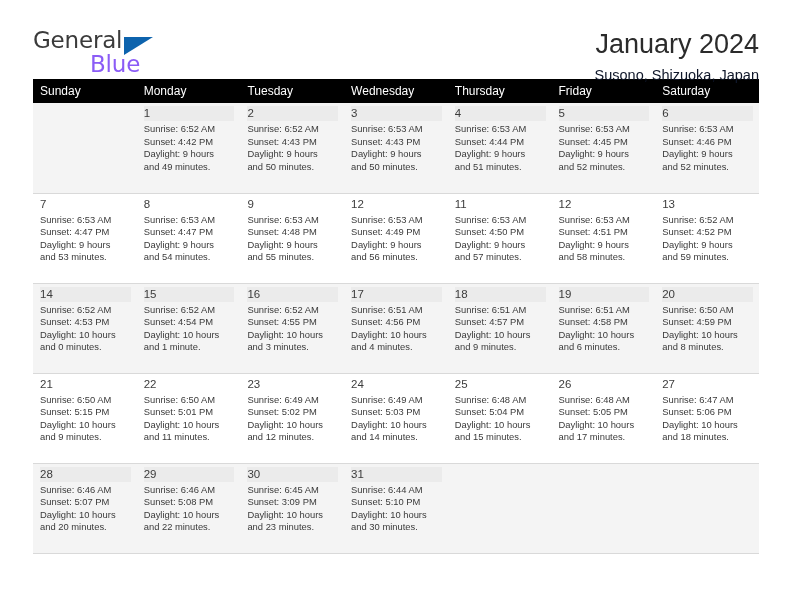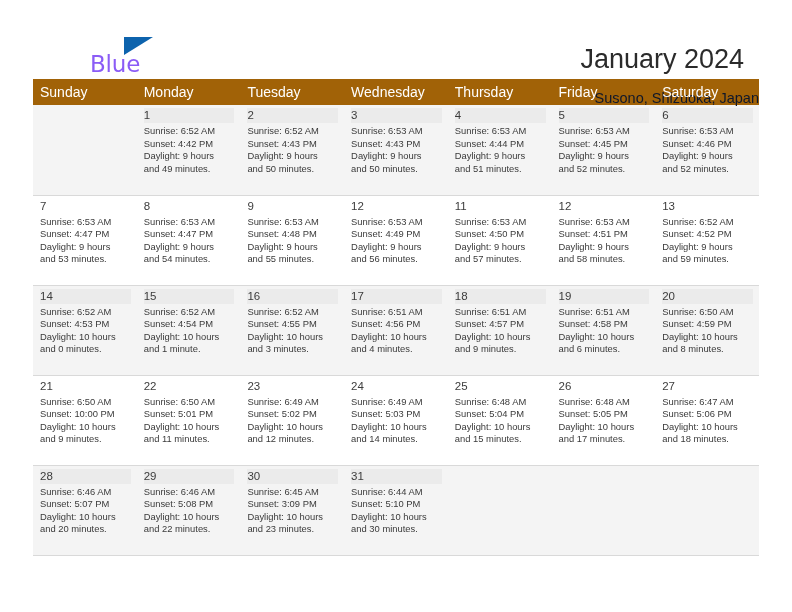--- a/index.html
+++ b/index.html
@@ -68,42 +68,42 @@
 
   .titles {
     text-align: right;
     padding-top: 2px;
   }
   .cal-title {
     font-size: 27px;
     color: #2b2b2b;
     line-height: 1.15;
     font-weight: normal;
-    margin: 15px;
+    margin: 0;
     font-family: "Liberation Sans", sans-serif;
   }
   .cal-subtitle {
     font-size: 14.5px;
     color: #0f172a;
     margin: 7px 0 0 0;
     font-weight: normal;
     font-family: "Liberation Sans", sans-serif;
   }
 
   
   .calendar {
     width: 726px;
     border-collapse: collapse;
     table-layout: fixed;
     margin-top: 7px;
   }
   .calendar th {
-    background: #a16207;
+    background: #000000;
     color: #ffffff;
-    font-size: 14px;
+    font-size: 12px;
     font-weight: normal;
     text-align: left;
     padding: 5px 0 5px 7px;
     height: 20px;
     box-sizing: border-box;
     border: none;
   }
   .calendar td {
     vertical-align: top;
     width: 103.7px;
@@ -141,20 +141,21 @@
   td.empty .cell-inner { padding: 0; }
 </style>
 </head>
 <body>
 
 <div class="page">
 
   <div class="topbar">
 
     <div class="brand">
+      <span class="brand-general">General</span>
       <span class="brand-triangle"></span>
       <span class="brand-blue">Blue</span>
     </div>
 
     <div class="titles">
       <h1 class="cal-title">January 2024</h1>
       <p class="cal-subtitle">Susono, Shizuoka, Japan</p>
     </div>
 
   </div>
@@ -400,21 +401,21 @@
               </div>
             </div>
           </td>
         </tr>
         <tr>
           <td>
             <div class="cell-inner">
               <div class="daynum">21</div>
               <div class="info">
                 <div>Sunrise: 6:50 AM</div>
-                <div>Sunset: 10:00 PM</div>
+                <div>Sunset: 5:15 PM</div>
                 <div>Daylight: 10 hours</div>
                 <div>and 9 minutes.</div>
               </div>
             </div>
           </td>
           <td>
             <div class="cell-inner">
               <div class="daynum">22</div>
               <div class="info">
                 <div>Sunrise: 6:50 AM</div>

